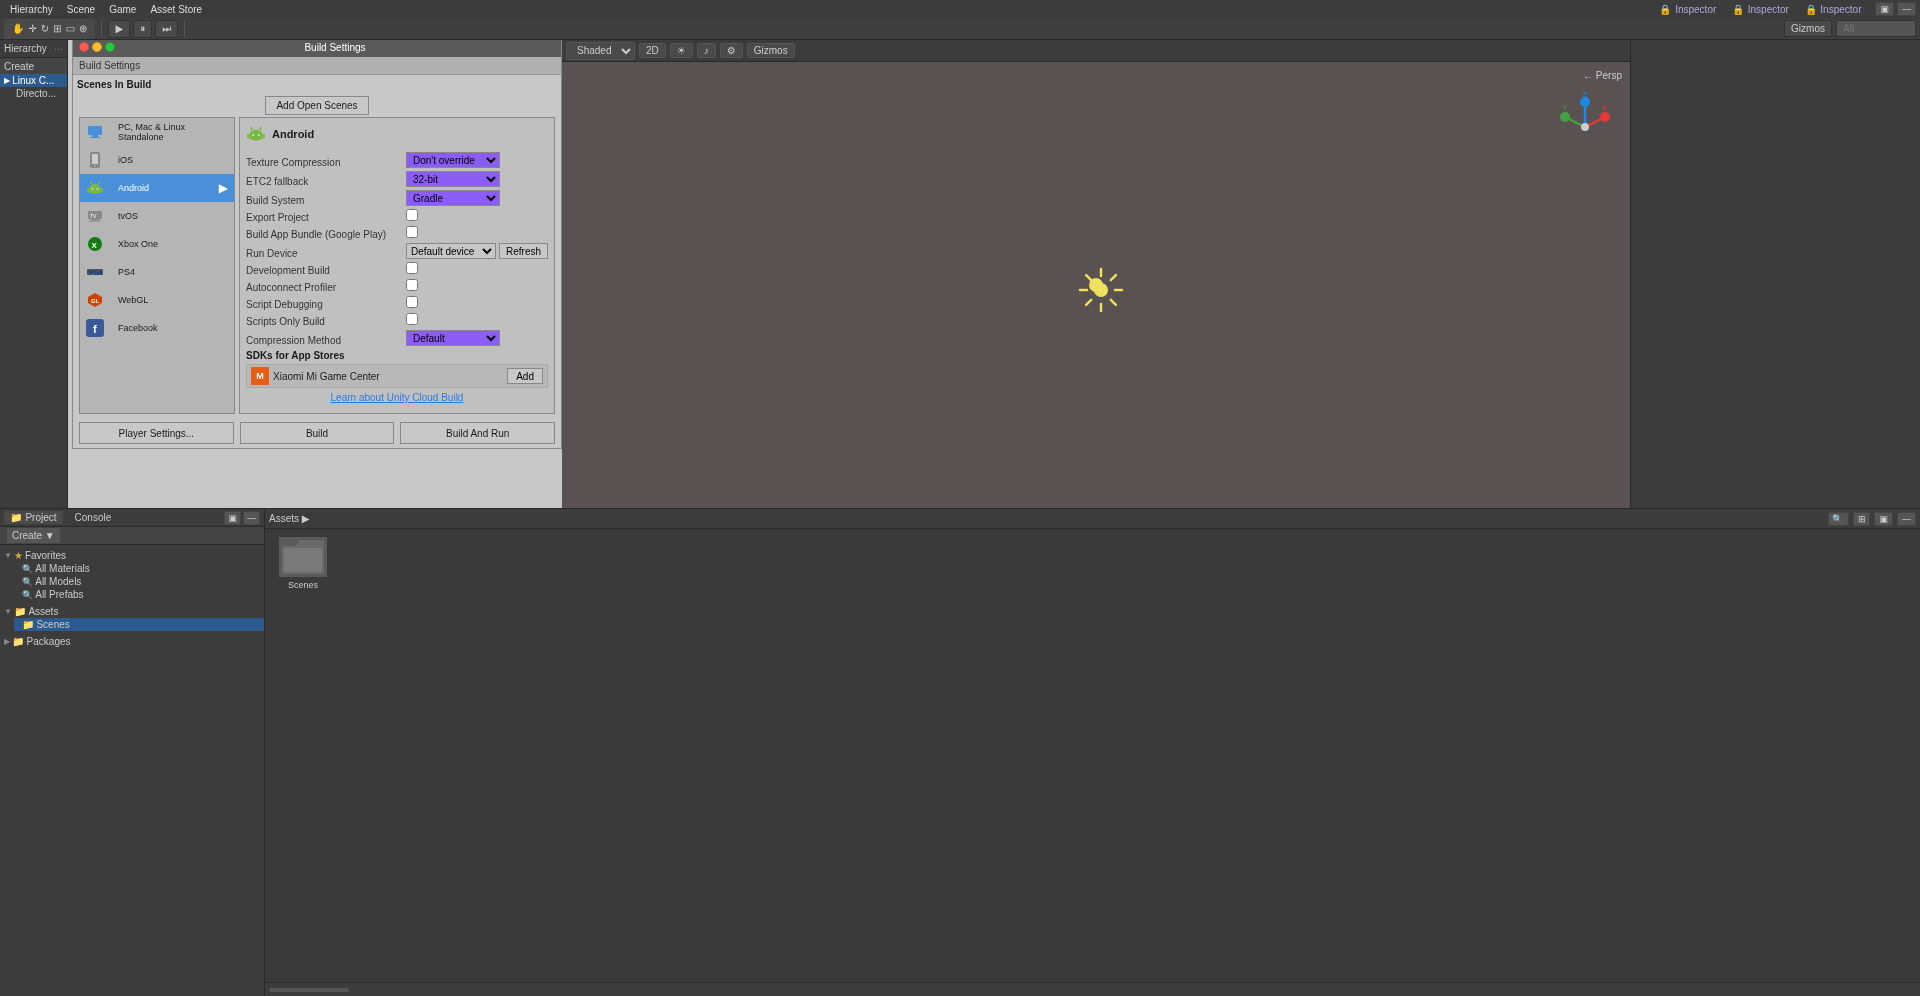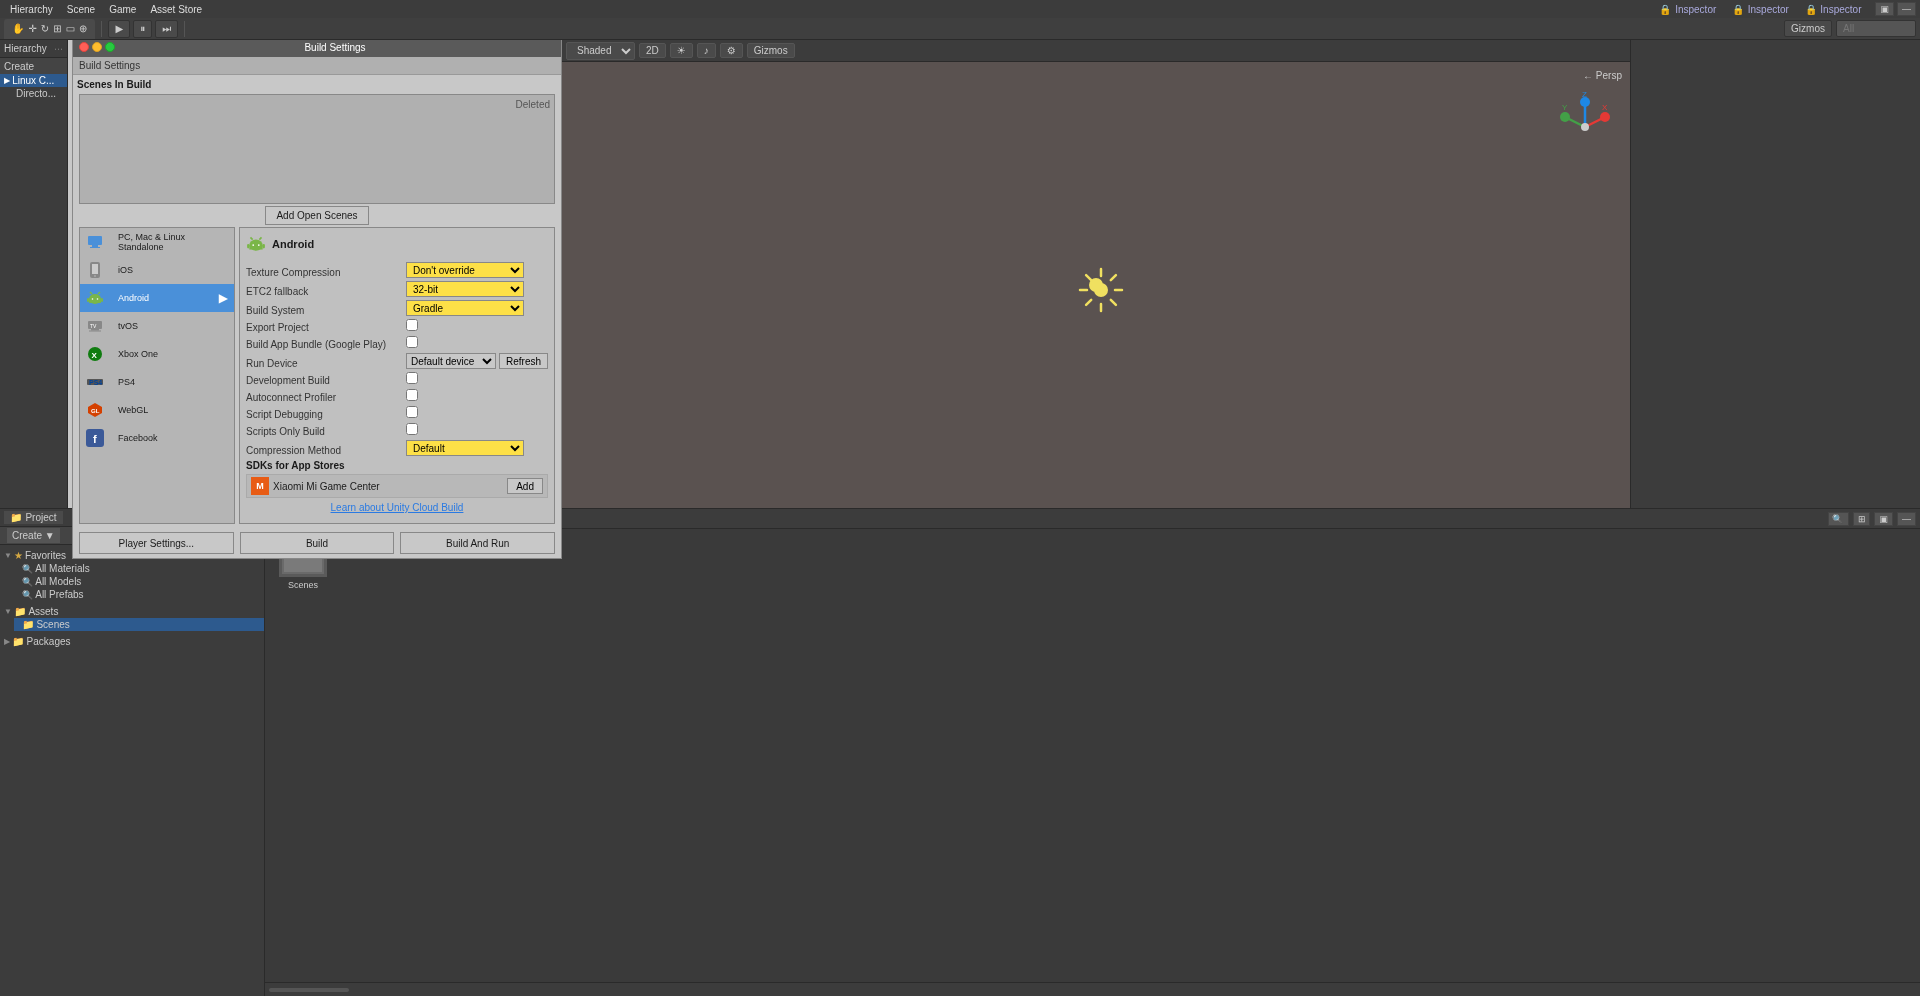--- a/index.html
+++ b/index.html
@@ -266,24 +266,24 @@
     }
     .setting-label {
       width: 160px;
       color: #333;
       flex-shrink: 0;
     }
     .setting-control {
       flex: 1;
     }
     .setting-select {
-      width: 118px;
+      width: 94px;
       height: 16px;
       font-size: 10px;
-      background: #fde047;
+      background: #8b5cf6;
       border: 1px solid #888;
       padding: 0 2px;
     }
     .setting-checkbox {
       width: 12px;
       height: 12px;
     }
     .run-device-row {
       display: flex;
       align-items: center;
@@ -678,23 +678,20 @@
       <div class="titlebar-btn btn-green"></div>
     </div>
     <span style="flex:1;text-align:center;">Build Settings</span>
   </div>
   <div class="dialog-header-bar">
     <span>Build Settings</span>
   </div>
 
   <div class="scenes-in-build">
     <span>Scenes In Build</span>
-  </div>
-  <div class="scenes-area">
-    <span class="deleted-label">Deleted</span>
   </div>
   <div style="text-align:right;padding:2px 6px;">
     <button class="add-open-scenes-btn">Add Open Scenes</button>
   </div>
 
   <div class="platform-list">
 
     <div class="platform-items">
 
       <div class="platform-item">

